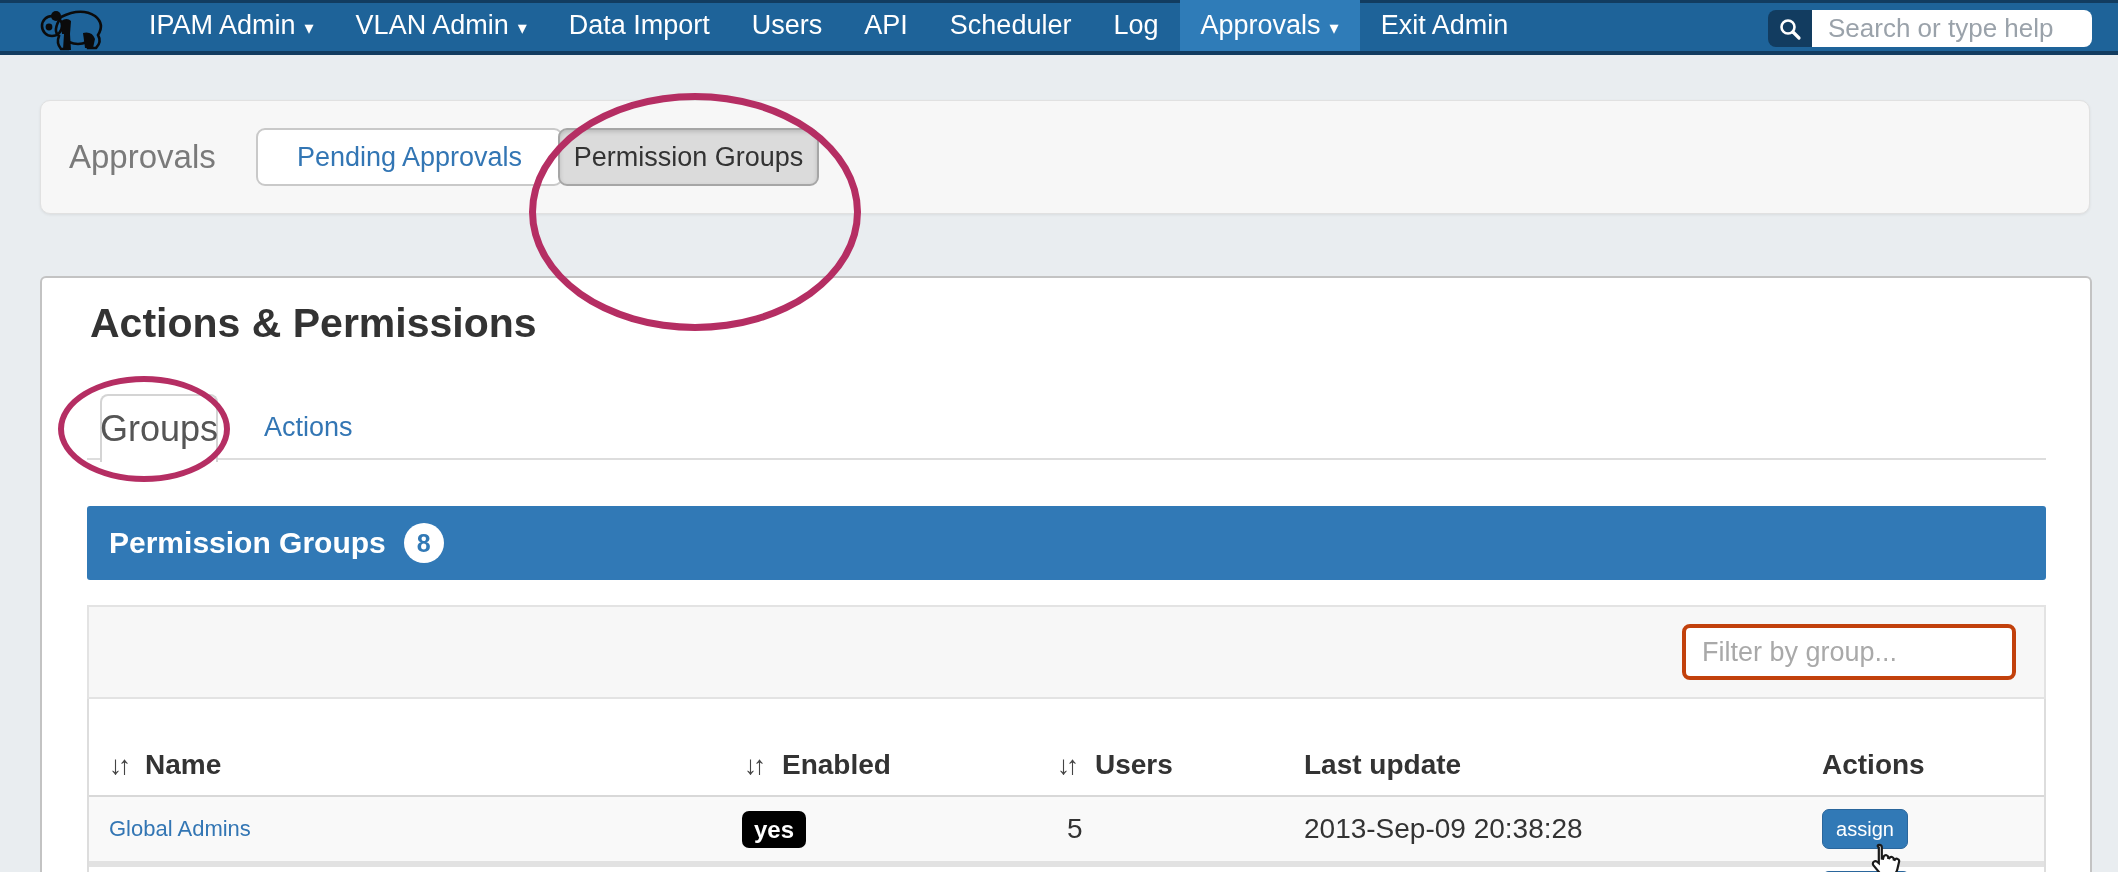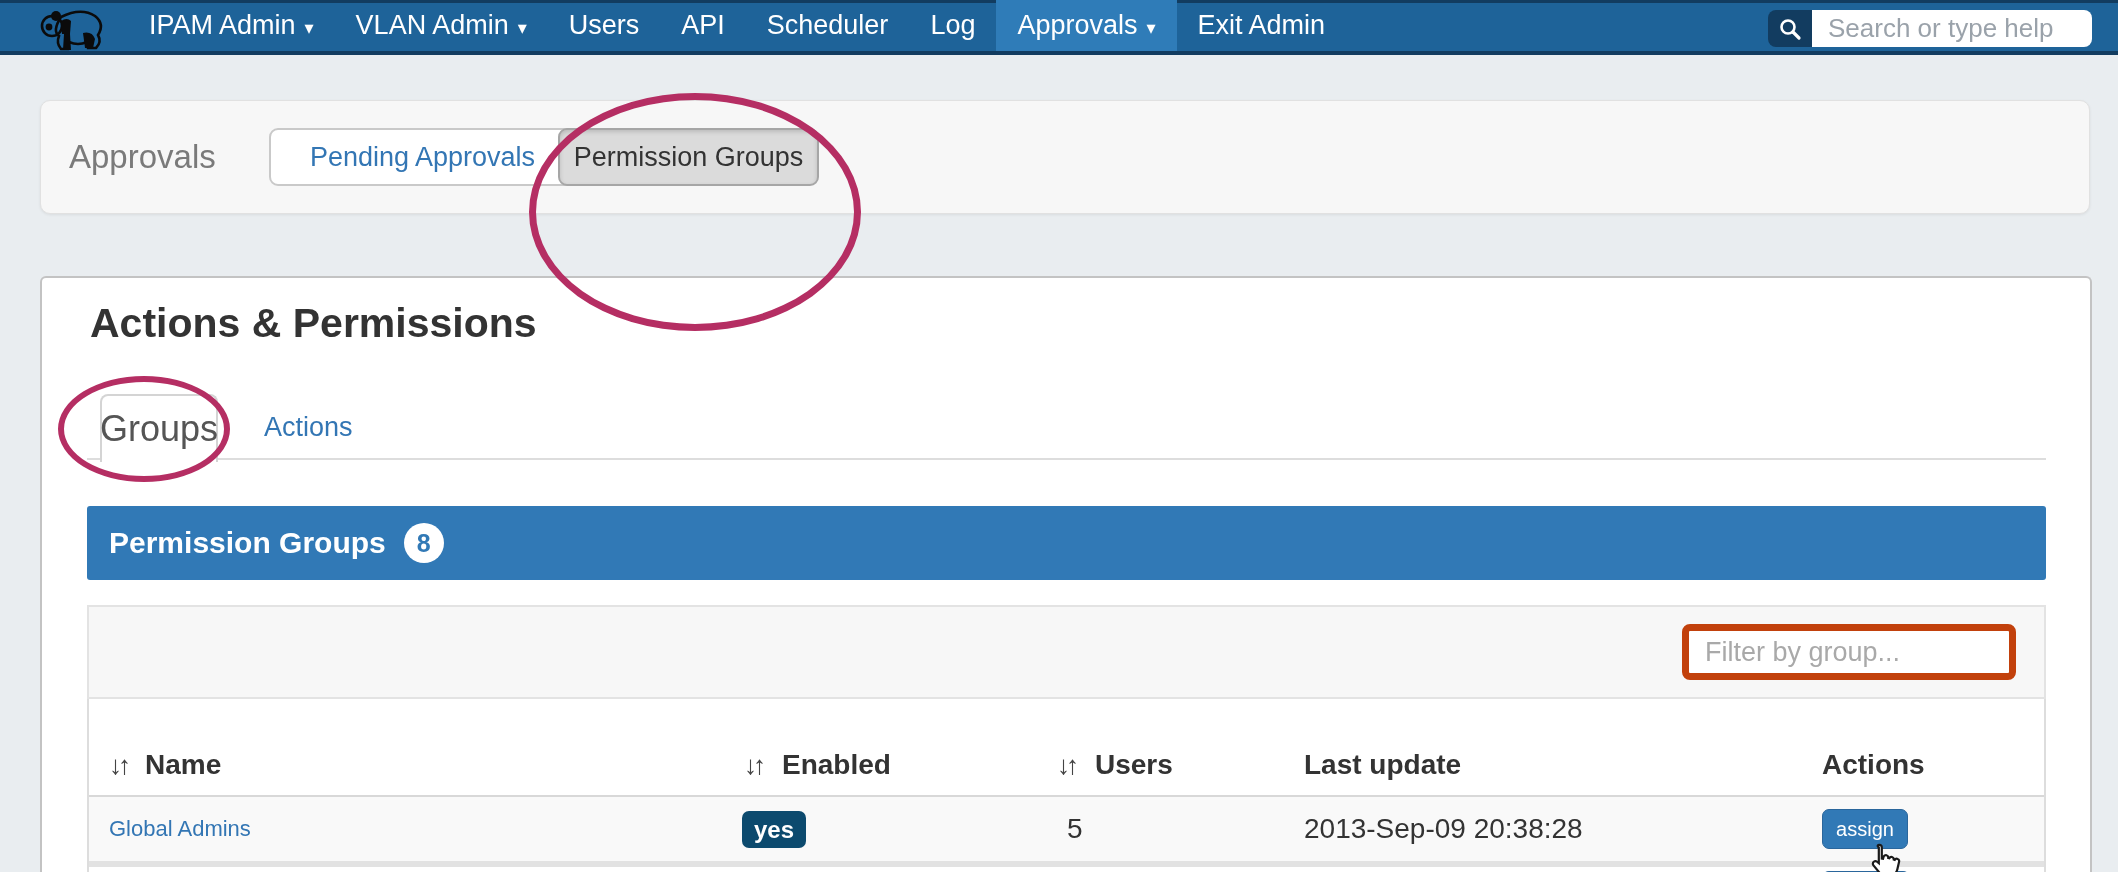--- a/index.html
+++ b/index.html
@@ -23,21 +23,21 @@
   .search-group{position:absolute;right:26px;top:10px;height:37px;display:flex;z-index:2;}
   .search-addon{width:44px;height:37px;background:#123C60;border-radius:8px 0 0 8px;display:flex;align-items:center;justify-content:center;}
   .search-input{width:248px;height:37px;border:none;outline:none;border-radius:0 8px 8px 0;padding:0 16px;font-size:26px;color:#333;font-family:inherit;background:#FFFFFF;}
   .search-input::placeholder{color:#9AA2AA;}
 
   
   .page-header{position:absolute;left:40px;top:100px;width:2048px;height:112px;background:#F7F7F7;
     border:1px solid #E1E1E1;border-radius:10px;box-shadow:0 1px 3px rgba(0,0,0,.07);}
   .page-header-title{position:absolute;left:28px;top:0;height:112px;line-height:112px;font-size:33px;color:#7A7A7A;}
   .btn{position:absolute;top:27px;height:58px;border-radius:9px;font-size:27px;font-family:inherit;cursor:pointer;}
-  .btn-pending{left:228px;width:307px;background:#FFFFFF;border:2px solid #C9C9C9;color:#3376B4;}
+  .btn-pending{left:215px;width:307px;background:#FFFFFF;border:2px solid #C9C9C9;color:#3376B4;}
   .btn-groups{left:517px;width:261px;background:#DBDBDB;border:2px solid #A6A6A6;color:#333;box-shadow:inset 0 2px 4px rgba(0,0,0,.15);}
   .ellipse{position:absolute;border:7px solid #B52E63;border-radius:50%;background:transparent;pointer-events:none;z-index:10;}
   .ellipse-1{left:488px;top:-8px;width:318px;height:224px;}
 
   
   .card{position:absolute;left:40px;top:276px;width:2048px;height:640px;background:#FFFFFF;
     border:2px solid #C3C3C3;border-bottom:none;border-radius:6px 6px 0 0;}
   .card-title{position:absolute;left:48px;top:22px;font-size:41px;font-weight:700;color:#333;margin:0;}
 
   
@@ -53,40 +53,40 @@
   .panel-head{position:absolute;left:45px;top:228px;width:1959px;height:74px;background:#3179B6;border-radius:3px;
     display:flex;align-items:center;padding:0 0 0 22px;box-sizing:border-box;}
   .panel-title{color:#FFFFFF;font-size:30px;font-weight:700;}
   .panel-badge{margin-left:18px;min-width:40px;height:40px;border-radius:20px;background:#FFFFFF;color:#3179B6;
     font-size:25px;font-weight:700;display:flex;align-items:center;justify-content:center;padding:0 6px;box-sizing:border-box;}
 
   
   .toolbar{position:absolute;left:45px;top:327px;width:1959px;height:94px;background:#F7F7F7;
     border:2px solid #E3E3E3;box-sizing:border-box;}
   .filter-input{position:absolute;right:28px;top:17px;width:334px;height:56px;box-sizing:border-box;
-    border:7px solid #c2410c;border-radius:8px;background:#FFFFFF;padding:0 16px;font-size:27px;color:#333;font-family:inherit;outline:none;}
+    border:4px solid #c2410c;border-radius:8px;background:#FFFFFF;padding:0 16px;font-size:27px;color:#333;font-family:inherit;outline:none;}
   .filter-input::placeholder{color:#A9A9A9;}
 
   
   .table-wrap{position:absolute;left:45px;top:421px;width:1959px;height:219px;background:#FFFFFF;
     border-left:2px solid #DDDDDD;border-right:2px solid #DDDDDD;box-sizing:border-box;}
   .thead{position:relative;height:98px;border-bottom:2px solid #D8D8D8;box-sizing:border-box;}
   .th{position:absolute;bottom:14px;font-size:28px;font-weight:700;color:#333;white-space:nowrap;}
   .sort-icon{position:absolute;bottom:14px;font-size:26px;font-weight:700;color:#444;letter-spacing:-4px;cursor:pointer;}
   .s1{left:20px;} .l1{left:56px;}
   .s2{left:655px;} .l2{left:693px;}
   .s3{left:968px;} .l3{left:1006px;}
   .l4{left:1215px;margin-top:10px;} .l5{left:1733px;}
 
   .trow{position:relative;height:64px;background:#F9F9F9;}
   .cell{position:absolute;top:0;height:64px;line-height:64px;font-size:22px;color:#333;white-space:nowrap;}
   .cell-name{left:20px;color:#3376B4;cursor:pointer;}
   .cell-users{left:978px;font-size:28px;}
   .cell-date{left:1215px;font-size:28px;}
-  .badge-yes{position:absolute;left:653px;top:14px;width:64px;height:37px;border-radius:7px;background:#0c4a6e;
+  .badge-yes{position:absolute;left:653px;top:14px;width:64px;height:37px;border-radius:7px;background:#000000;
     color:#FFF;font-size:24px;font-weight:700;display:flex;align-items:center;justify-content:center;cursor:default;}
   .btn-assign{position:absolute;left:1733px;top:12px;width:86px;height:40px;border-radius:7px;background:#3179B6;
     border:1px solid #2A669C;color:#FFF;font-size:20px;font-family:inherit;cursor:pointer;}
   .row-divider{height:6px;background:#E2E2E2;}
   .trow2{position:relative;height:51px;background:#FFFFFF;}
   .btn-assign-partial{position:absolute;left:1733px;top:4px;width:86px;height:18px;border-radius:7px 7px 0 0;background:#3179B6;border:1px solid #2A669C;border-bottom:none;}
   .cursor-hand{position:absolute;left:1776px;top:44px;width:38px;height:44px;z-index:12;pointer-events:none;}
 </style>
 </head>
 <body>
@@ -106,20 +106,23 @@
     <ul class="nav-list">
       <li class="nav-item">
           <span>IPAM Admin</span>
           <span class="caret">▾</span>
         </li>
       <li class="nav-item">
           <span>VLAN Admin</span>
           <span class="caret">▾</span>
         </li>
       <li class="nav-item">
+          <span>Data Import</span>
+        </li>
+      <li class="nav-item">
           <span>Users</span>
         </li>
       <li class="nav-item">
           <span>API</span>
         </li>
       <li class="nav-item">
           <span>Scheduler</span>
         </li>
       <li class="nav-item">
           <span>Log</span>

